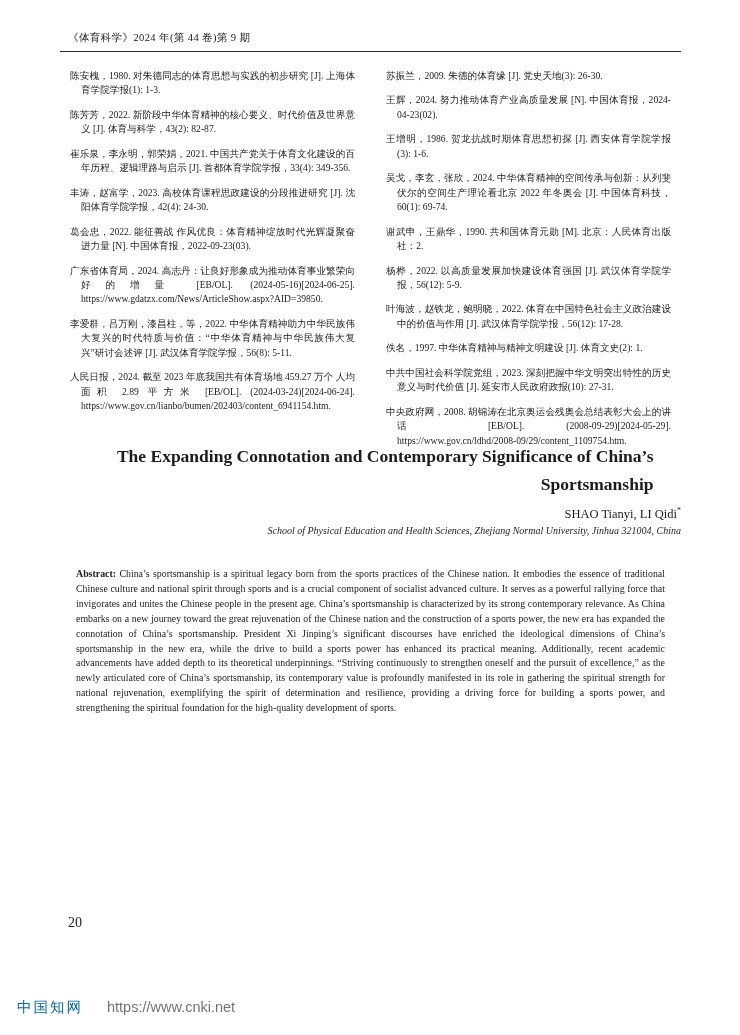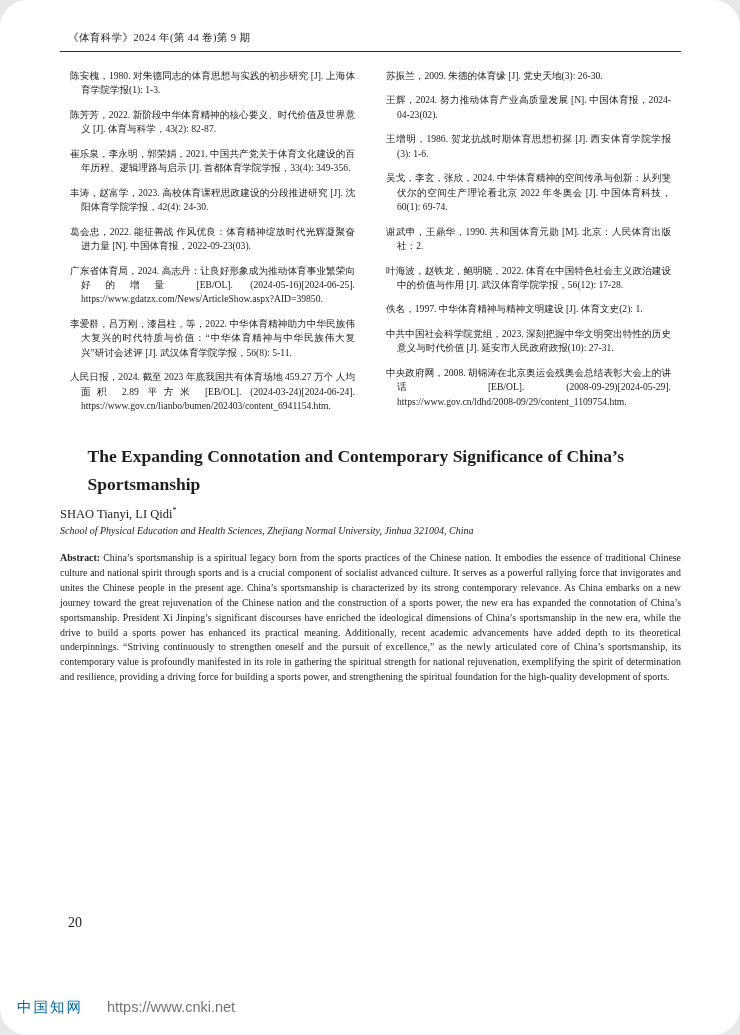--- a/index.html
+++ b/index.html
@@ -1,41 +1,41 @@
 <!DOCTYPE html>
 <html><head>
 <meta charset="utf-8">
 <style>
   html,body { margin:0; padding:0; background:#e8e8e8; }
   .page {
     position:relative; width:740px; height:1035px; margin:0 auto;
     background:#ffffff; overflow:hidden;
-    font-family:"Liberation Serif","DejaVu Serif",serif; color:#1c1c1c;border-radius:27px;
+    font-family:"Liberation Serif","DejaVu Serif",serif; color:#1c1c1c;
   }
   .journal-header {
     position:absolute; top:31px; left:68px;
     font-size:10.5px; letter-spacing:0.4px;
   }
   .header-rule {
     position:absolute; top:51px; left:60px; width:621px;
     border:0; border-top:1.3px solid #2b2b2b; margin:0; padding:0;
   }
   .refs { position:absolute; top:59px; left:60px; width:621px; display:flex; gap:11px; }
   .ref-col { width:305px; }
   .ref {
     margin:10px; font-size:9.6px; line-height:14.45px; text-align:justify;
     padding-left:11px; text-indent:-11px; overflow-wrap:anywhere;
   }
-  .article-head { position:absolute; top:443px; left:60px; width:621px; text-align:left; }
+  .article-head { position:absolute; top:443px; left:60px; width:621px; text-align:right; }
   .title { font-size:17.5px; line-height:27.5px; font-weight:700; margin:0 auto; max-width:566px; }
   .authors { margin-top:8px; font-size:12.5px; }
   .authors sup { font-size:8px; }
   .affiliation { margin-top:3px; font-size:10px; font-style:italic; }
   .abstract-block { position:absolute; top:551px; left:60px; width:621px; }
-  .abstract-block p { margin:0; font-size:9.9px; line-height:14.9px; text-align:justify; }
+  .abstract-block p { margin:16px; font-size:9.9px; line-height:14.9px; text-align:justify; }
   .abstract-block .label { font-weight:700; }
   .kw-text { font-style:italic; }
   .page-number { position:absolute; left:68px; top:915px; font-size:14px; }
   .watermark {
     position:absolute; left:17px; top:998px;
     font-family:"Liberation Sans","DejaVu Sans",sans-serif;
     font-size:14.5px; color:#a8a8a8; white-space:nowrap;
   }
   .watermark .brand { letter-spacing:2px; color:#0369a1; margin-right:24px; }
   .watermark .url { color:#737373; }
@@ -58,20 +58,21 @@
         <p class="ref">广东省体育局，2024. 高志丹：让良好形象成为推动体育事业繁荣向好的增量 [EB/OL]. (2024-05-16)[2024-06-25]. https://www.gdatzx.com/News/ArticleShow.aspx?AID=39850.</p>
         <p class="ref">李爱群，吕万刚，漆昌柱，等，2022. 中华体育精神助力中华民族伟大复兴的时代特质与价值：“中华体育精神与中华民族伟大复兴”研讨会述评 [J]. 武汉体育学院学报，56(8): 5-11.</p>
         <p class="ref">人民日报，2024. 截至 2023 年底我国共有体育场地 459.27 万个 人均面积 2.89 平方米 [EB/OL]. (2024-03-24)[2024-06-24]. https://www.gov.cn/lianbo/bumen/202403/content_6941154.htm.</p>
       </div>
     <div class="ref-col">
         <p class="ref">苏振兰，2009. 朱德的体育缘 [J]. 党史天地(3): 26-30.</p>
         <p class="ref">王辉，2024. 努力推动体育产业高质量发展 [N]. 中国体育报，2024-04-23(02).</p>
         <p class="ref">王增明，1986. 贺龙抗战时期体育思想初探 [J]. 西安体育学院学报(3): 1-6.</p>
         <p class="ref">吴戈，李玄，张欣，2024. 中华体育精神的空间传承与创新：从列斐伏尔的空间生产理论看北京 2022 年冬奥会 [J]. 中国体育科技，60(1): 69-74.</p>
         <p class="ref">谢武申，王鼎华，1990. 共和国体育元勋 [M]. 北京：人民体育出版社：2.</p>
+        <p class="ref">杨桦，2022. 以高质量发展加快建设体育强国 [J]. 武汉体育学院学报，56(12): 5-9.</p>
         <p class="ref">叶海波，赵铁龙，鲍明晓，2022. 体育在中国特色社会主义政治建设中的价值与作用 [J]. 武汉体育学院学报，56(12): 17-28.</p>
         <p class="ref">佚名，1997. 中华体育精神与精神文明建设 [J]. 体育文史(2): 1.</p>
         <p class="ref">中共中国社会科学院党组，2023. 深刻把握中华文明突出特性的历史意义与时代价值 [J]. 延安市人民政府政报(10): 27-31.</p>
         <p class="ref">中央政府网，2008. 胡锦涛在北京奥运会残奥会总结表彰大会上的讲话 [EB/OL]. (2008-09-29)[2024-05-29]. https://www.gov.cn/ldhd/2008-09/29/content_1109754.htm.</p>
       </div>
   </div>
 
   <div class="article-head">
     <h1 class="title">The Expanding Connotation and Contemporary Significance of China’s Sportsmanship</h1>
     <div class="authors"><span>SHAO Tianyi, LI Qidi</span><sup>*</sup></div>

